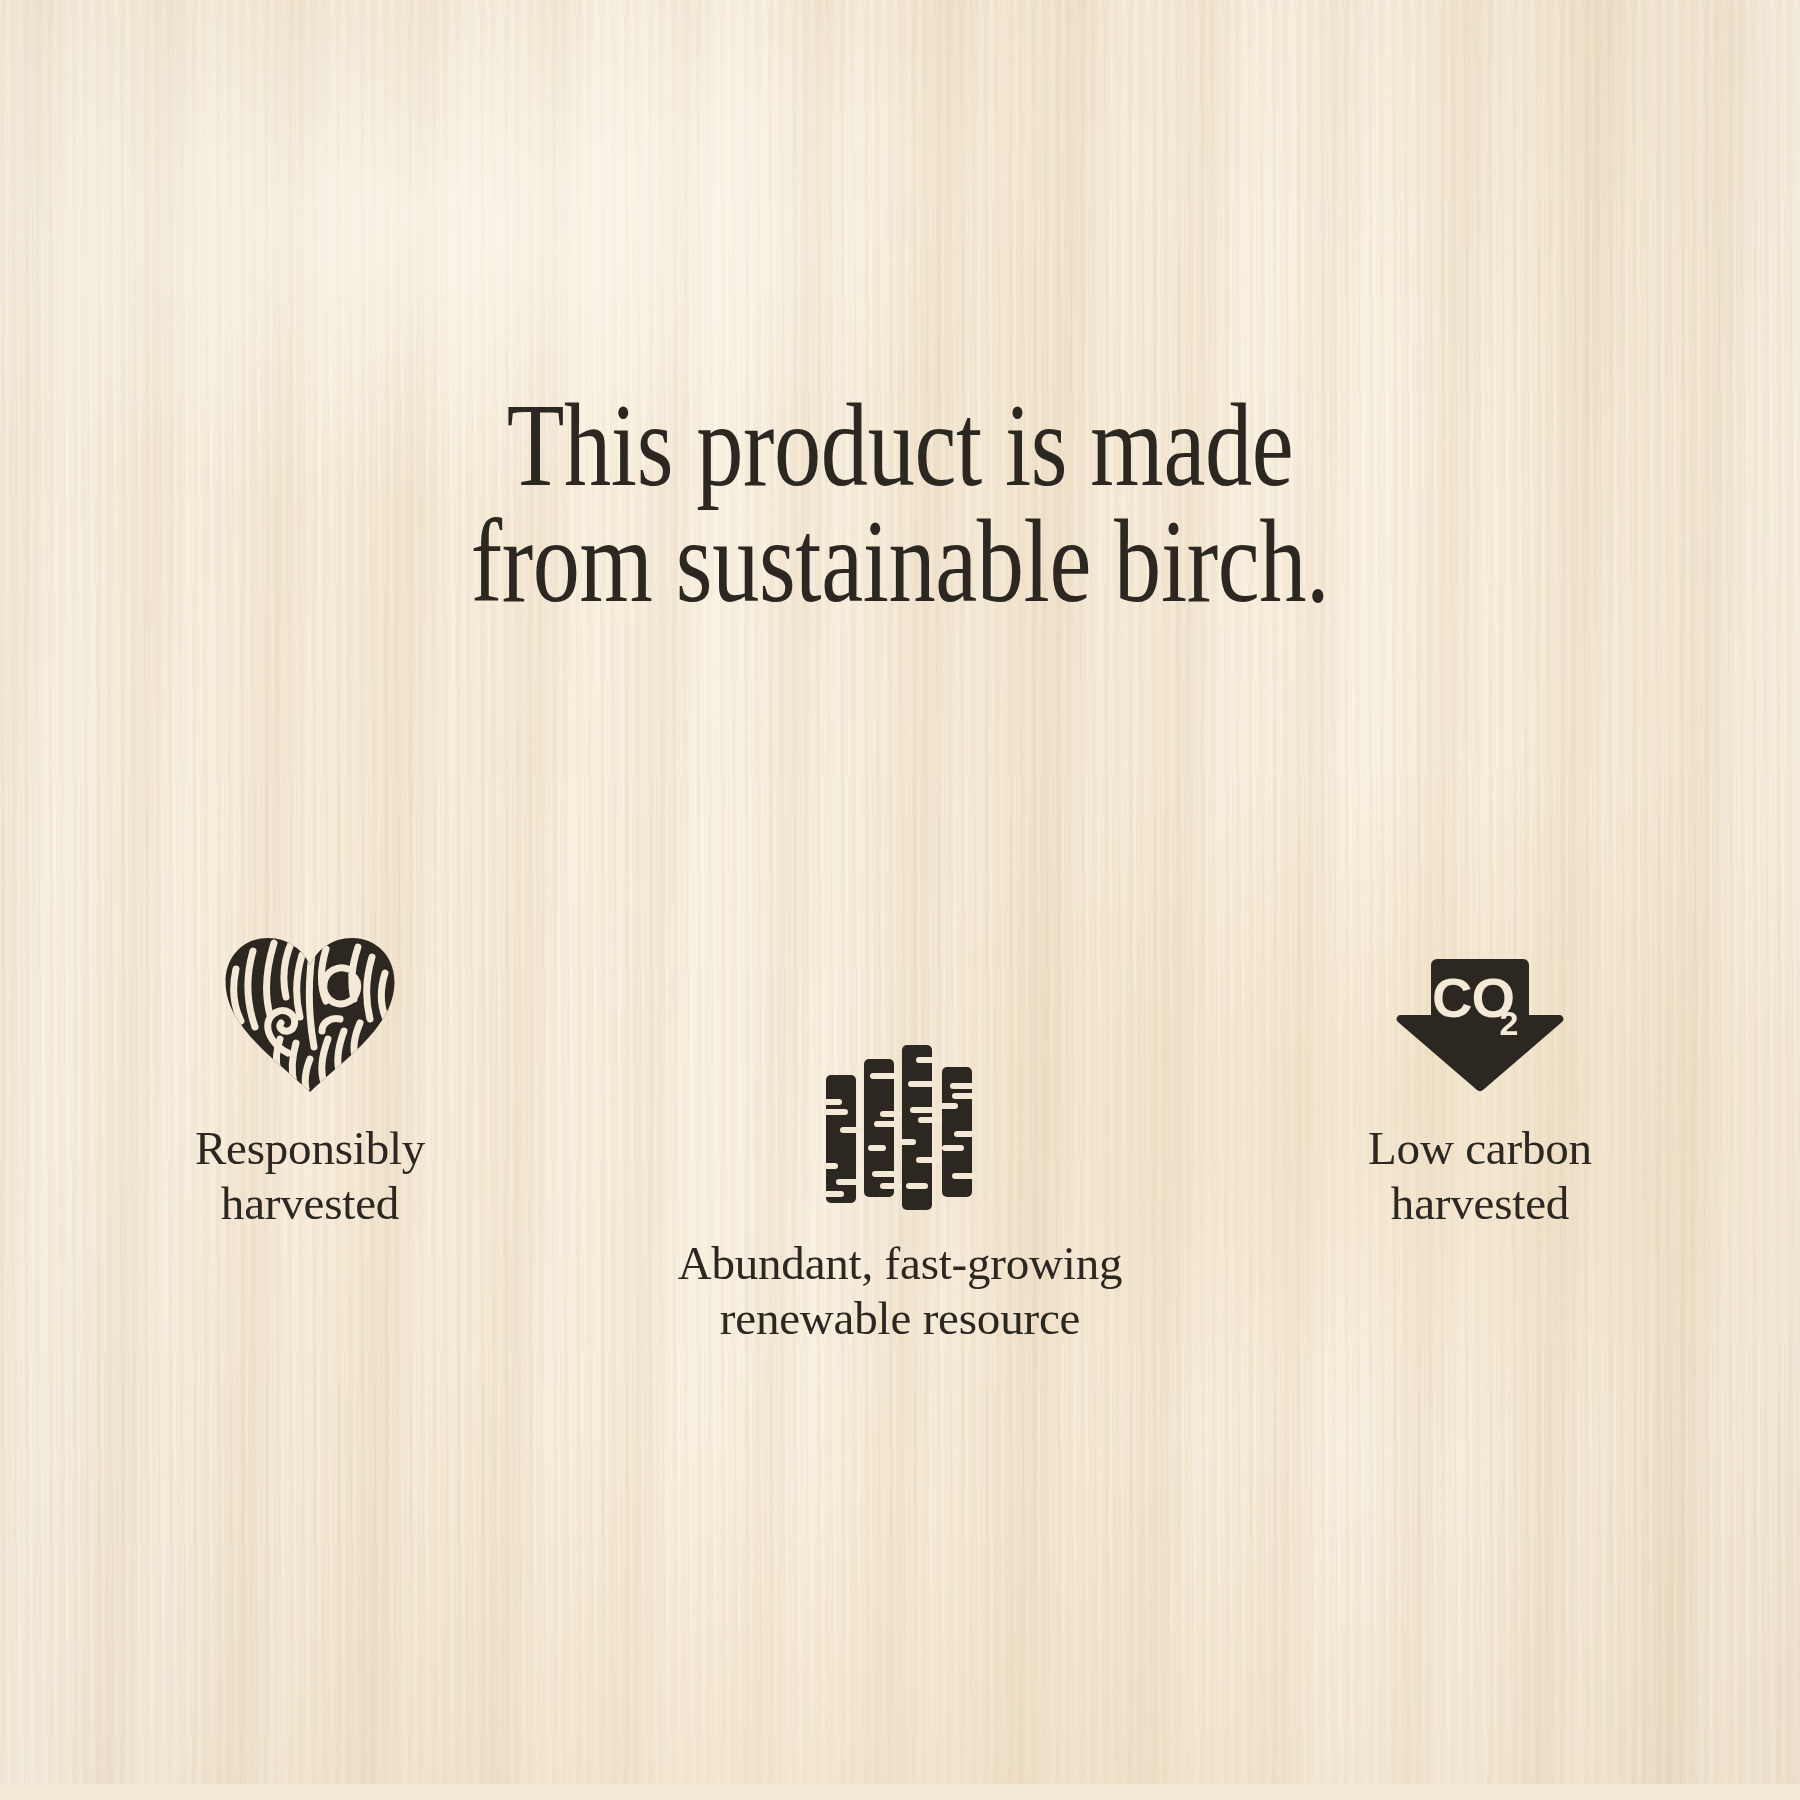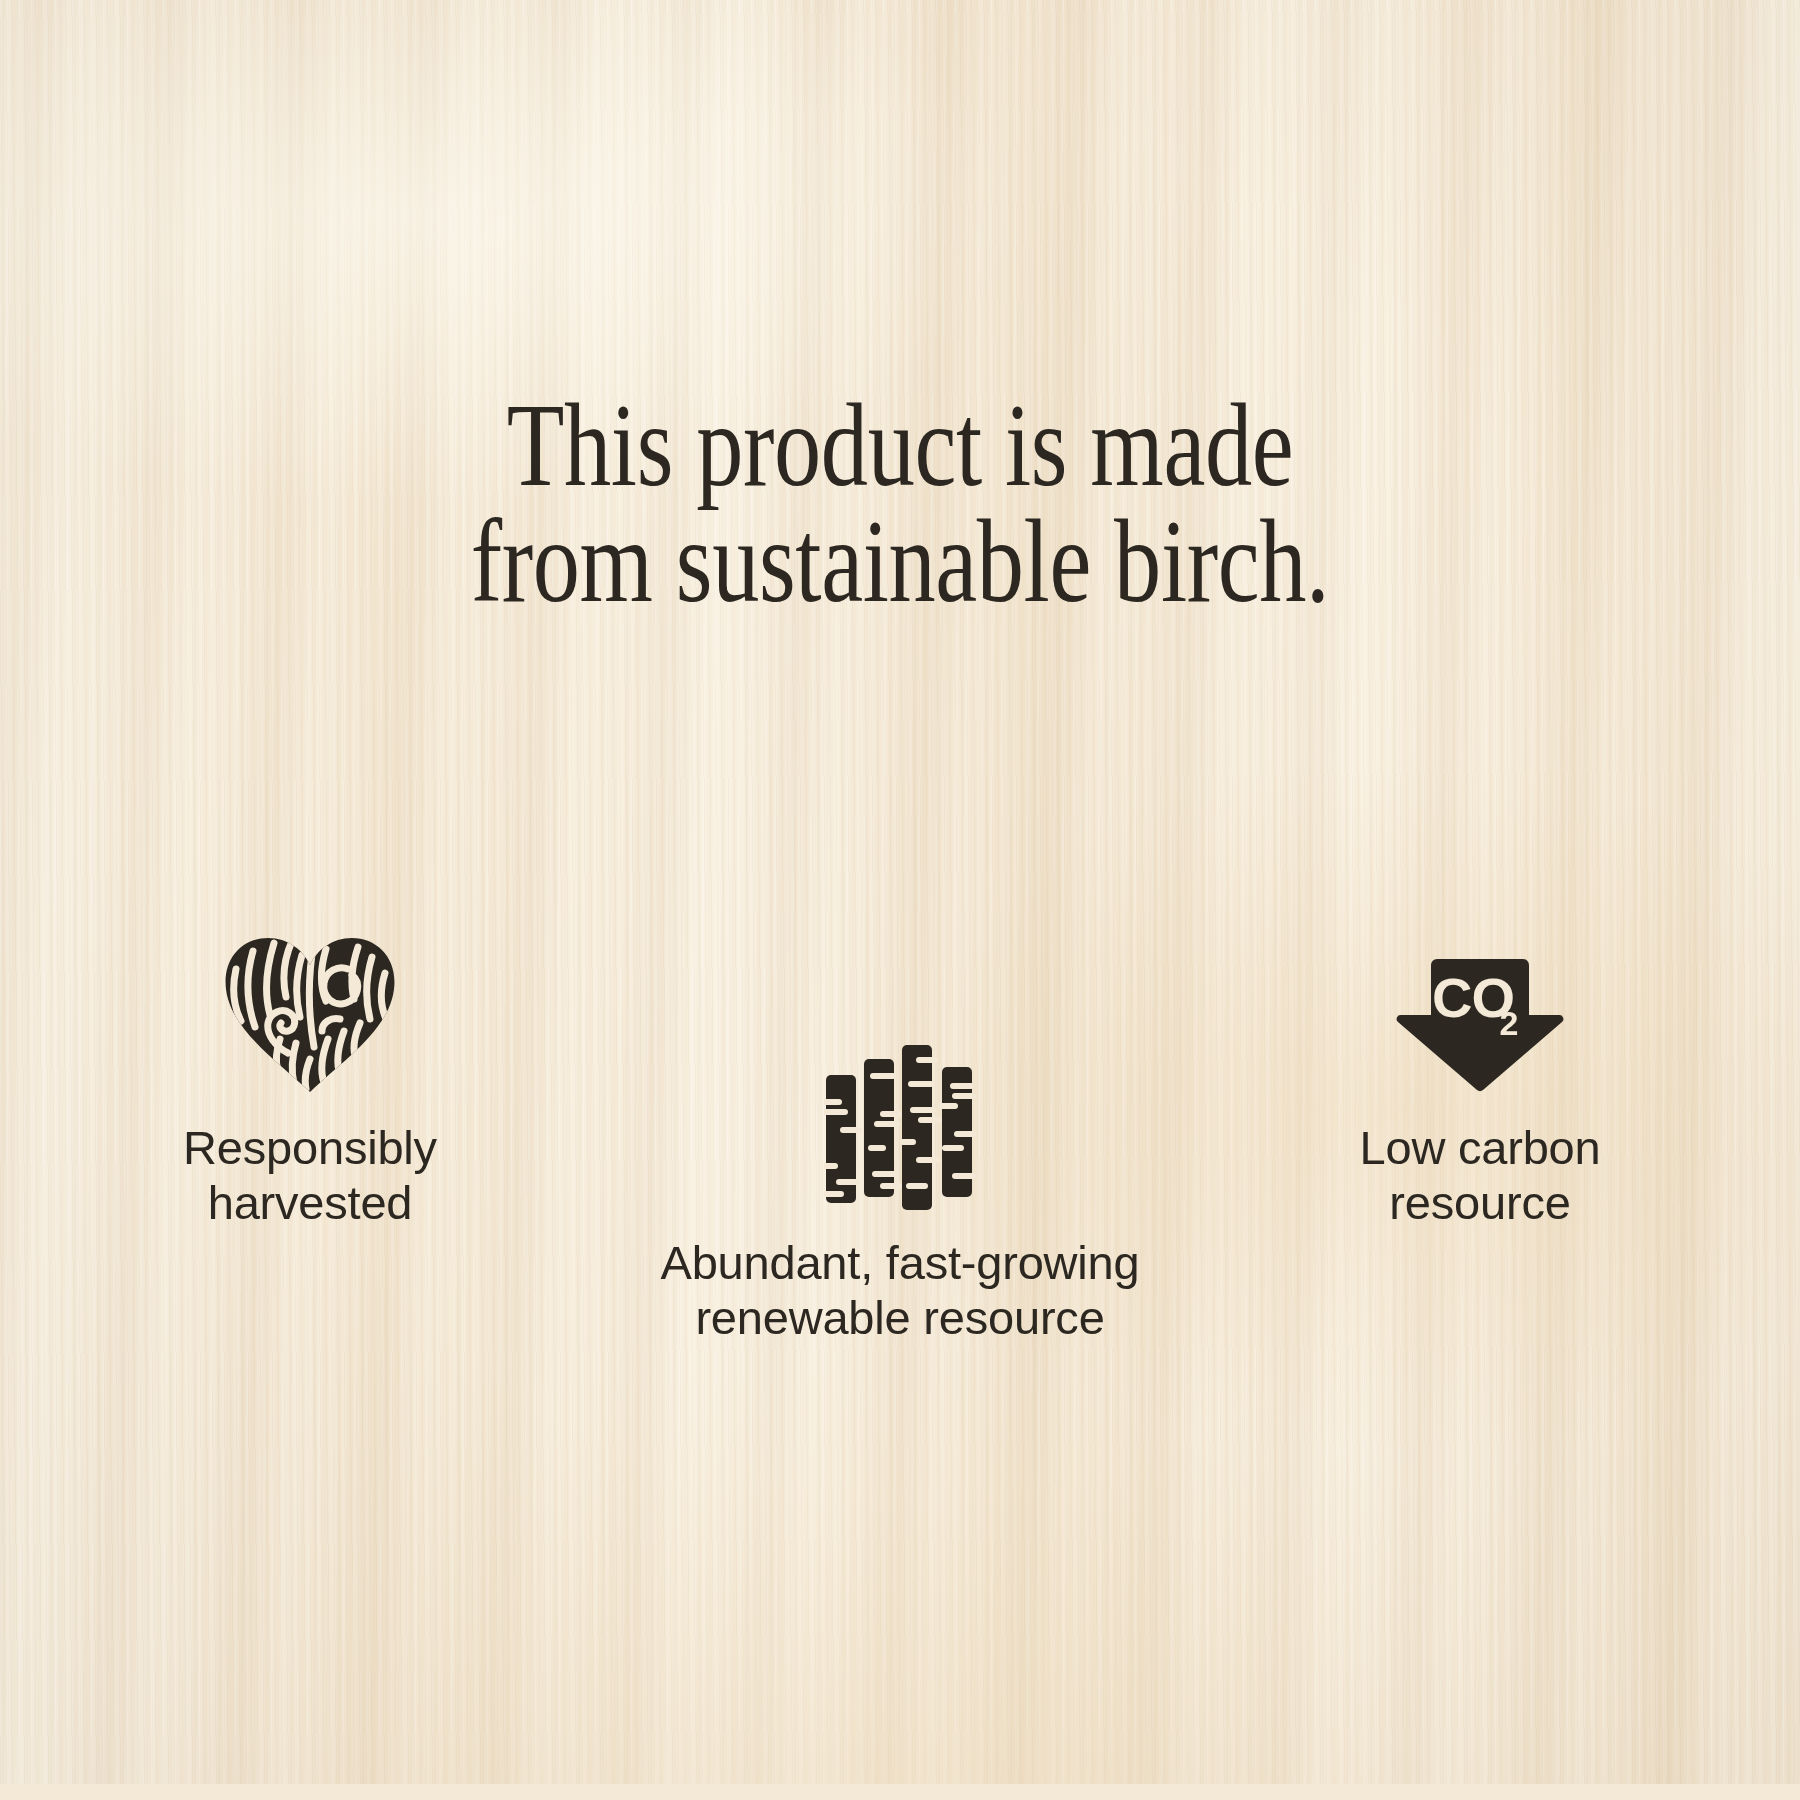--- a/index.html
+++ b/index.html
@@ -93,21 +93,21 @@
   .col-mid{left:600px;top:155px;width:600px;}
   .col-right{left:1290px;top:40px;width:380px;}
 
   .icon-wrap{
     display:flex;align-items:flex-end;justify-content:center;
     width:100%;
   }
   .caption{
     margin-top:26px;
     color:#2C2821;
-    font-family:Liberation Sans, sans-serif;
+    font-family:Liberation Serif, serif;
     font-size:47px;
     line-height:1.16;
     letter-spacing:-0.2px;
     white-space:pre-line;
   }
   .col-mid .caption{font-size:47px;}
   .col-left .icon-wrap{height:175px;}
   .col-right .icon-wrap{height:175px;}
   .col-mid .icon-wrap{height:175px;}
 </style>
@@ -244,17 +244,17 @@
                    L5 69
                    A4 4 0 0 1 8 62
                    L38 62
                    L38 12
                    A6 6 0 0 1 44 6 Z" fill="#2C2821"></path>
           <text x="80" y="64" text-anchor="middle" font-family="Liberation Sans, sans-serif" font-size="56" font-weight="bold" letter-spacing="-1" fill="#F4E9D6">CO</text>
           <text x="116" y="82" text-anchor="middle" font-family="Liberation Sans, sans-serif" font-size="34" font-weight="bold" fill="#F4E9D6">2</text>
         </svg>
       </div>
       <div class="caption">Low carbon
-resource</div>
+harvested</div>
     </div>
 
   </div>
 </div>
 
 </body></html>

